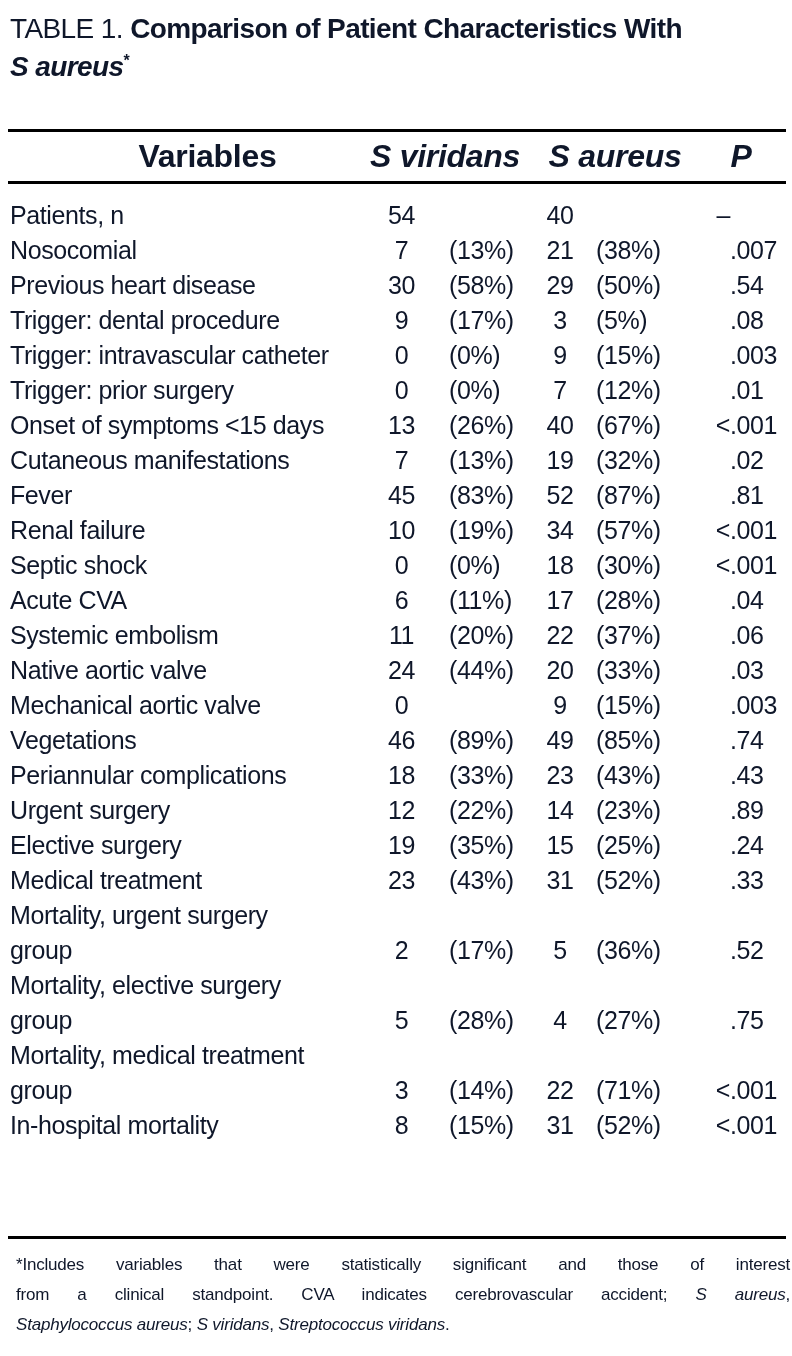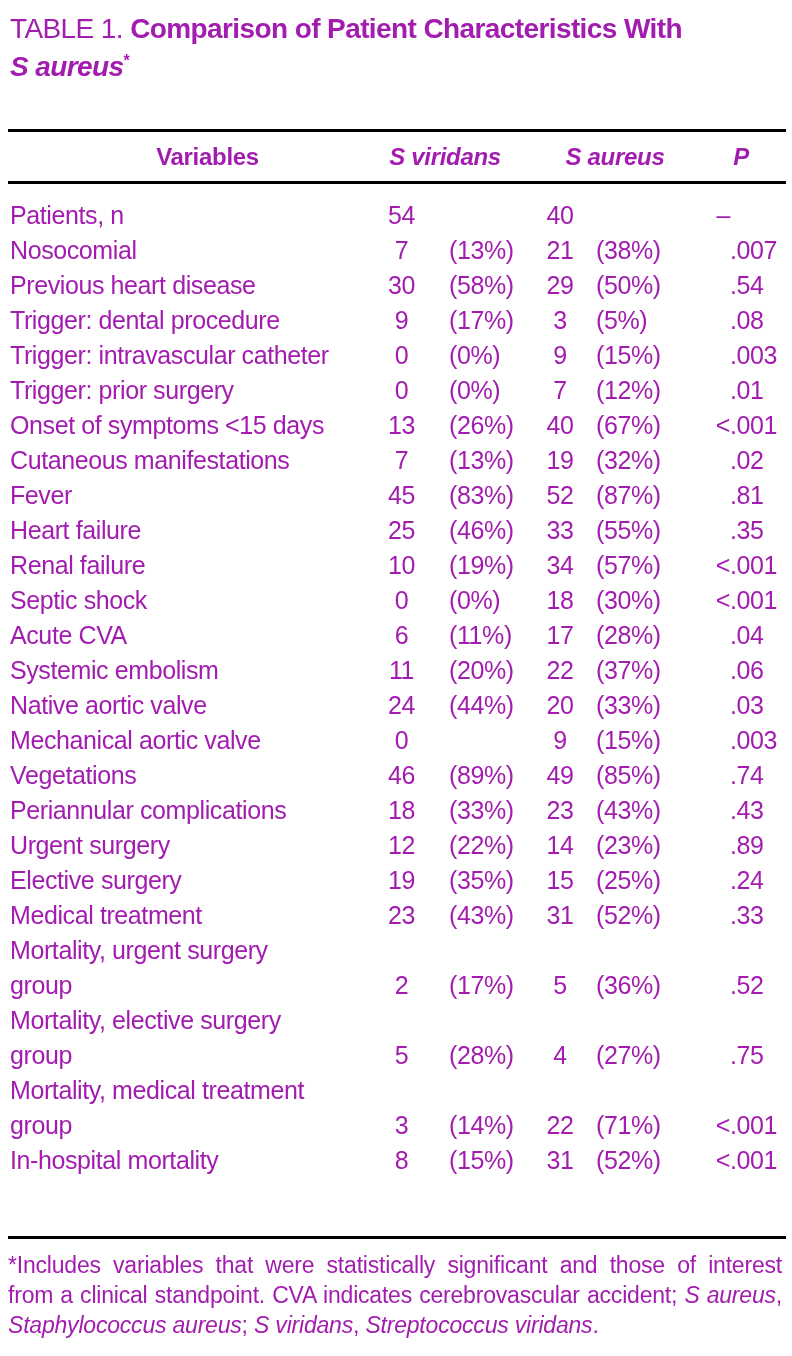--- a/index.html
+++ b/index.html
@@ -3,21 +3,21 @@
 <meta charset="utf-8">
 <style>
   * { margin: 0; padding: 0; box-sizing: border-box; }
   html, body { background: #e8e8e8; }
   .page {
     position: relative;
     width: 792px;
     height: 1356px;
     background: #ffffff;
     font-family: "Liberation Sans", "DejaVu Sans", sans-serif;
-    color: #a21caf;
+    color: #0f172a;
     overflow: hidden;
   }
   
   .title {
     position: absolute;
     left: 10px; top: 10px; width: 778px;
     font-size: 28px;
     line-height: 38px;
     font-weight: 700;
     letter-spacing: -0.6px;
@@ -29,21 +29,21 @@
   
   .rule { position: absolute; left: 8px; width: 778px; height: 3px; background: #000; }
   .rule-top    { top: 129px; }
   .rule-mid    { top: 181px; }
   .rule-bottom { top: 1236px; }
   
   .header-row {
     position: absolute;
     left: 10px; top: 132px; width: 772px; height: 49px;
     display: flex; align-items: center;
-    font-size: 24px; font-weight: 700;
+    font-size: 32px; font-weight: 700;
     letter-spacing: -0.3px;
   }
   .hc { text-align: center; }
   .hc-var { width: 350px; padding-left: 45px; }
   .hc-v   { width: 170px; font-style: italic; }
   .hc-a   { width: 170px; font-style: italic; }
   .hc-p   { width: 82px;  font-style: italic; }
   
   .data-table {
     position: absolute;
@@ -62,22 +62,22 @@
   .var-cell { overflow: visible; margin-left: 25px; }
   .indent { padding-left: 40px; }
   .num { display: inline-block; text-align: center; }
   .num-v { width: 83px; }
   .num-a { width: 60px; }
   .pct { padding-left: 6px; }
   .p-pre { display: inline-block; width: 30px; text-align: right; }
   
   .footnote {
     position: absolute;
-    left: 8px; top: 1250px; width: 774px;
-    font-size: 23px;
+    left: 16px; top: 1250px; width: 774px;
+    font-size: 17px;
     line-height: 30px;
     letter-spacing: -0.2px;
   }
   .fn-line { text-align: justify; text-align-last: justify; }
   .fn-line.last { text-align: left; text-align-last: left; }
   .fn-italic { font-style: italic; }
 </style>
 </head>
 <body>
 
@@ -155,26 +155,20 @@
           <td class="val-cell"><span class="num num-a">19</span><span class="pct">(32%)</span></td>
           <td class="p-cell"><span class="p-pre"></span><span class="p-rest">.02</span></td>
         </tr>
         <tr>
           <td class="var-cell">Fever</td>
           <td class="val-cell"><span class="num num-v">45</span><span class="pct">(83%)</span></td>
           <td class="val-cell"><span class="num num-a">52</span><span class="pct">(87%)</span></td>
           <td class="p-cell"><span class="p-pre"></span><span class="p-rest">.81</span></td>
         </tr>
         <tr>
-          <td class="var-cell">Heart failure</td>
-          <td class="val-cell"><span class="num num-v">25</span><span class="pct">(46%)</span></td>
-          <td class="val-cell"><span class="num num-a">33</span><span class="pct">(55%)</span></td>
-          <td class="p-cell"><span class="p-pre"></span><span class="p-rest">.35</span></td>
-        </tr>
-        <tr>
           <td class="var-cell">Renal failure</td>
           <td class="val-cell"><span class="num num-v">10</span><span class="pct">(19%)</span></td>
           <td class="val-cell"><span class="num num-a">34</span><span class="pct">(57%)</span></td>
           <td class="p-cell"><span class="p-pre">&lt;</span><span class="p-rest">.001</span></td>
         </tr>
         <tr>
           <td class="var-cell">Septic shock</td>
           <td class="val-cell"><span class="num num-v">0</span><span class="pct">(0%)</span></td>
           <td class="val-cell"><span class="num num-a">18</span><span class="pct">(30%)</span></td>
           <td class="p-cell"><span class="p-pre">&lt;</span><span class="p-rest">.001</span></td>

